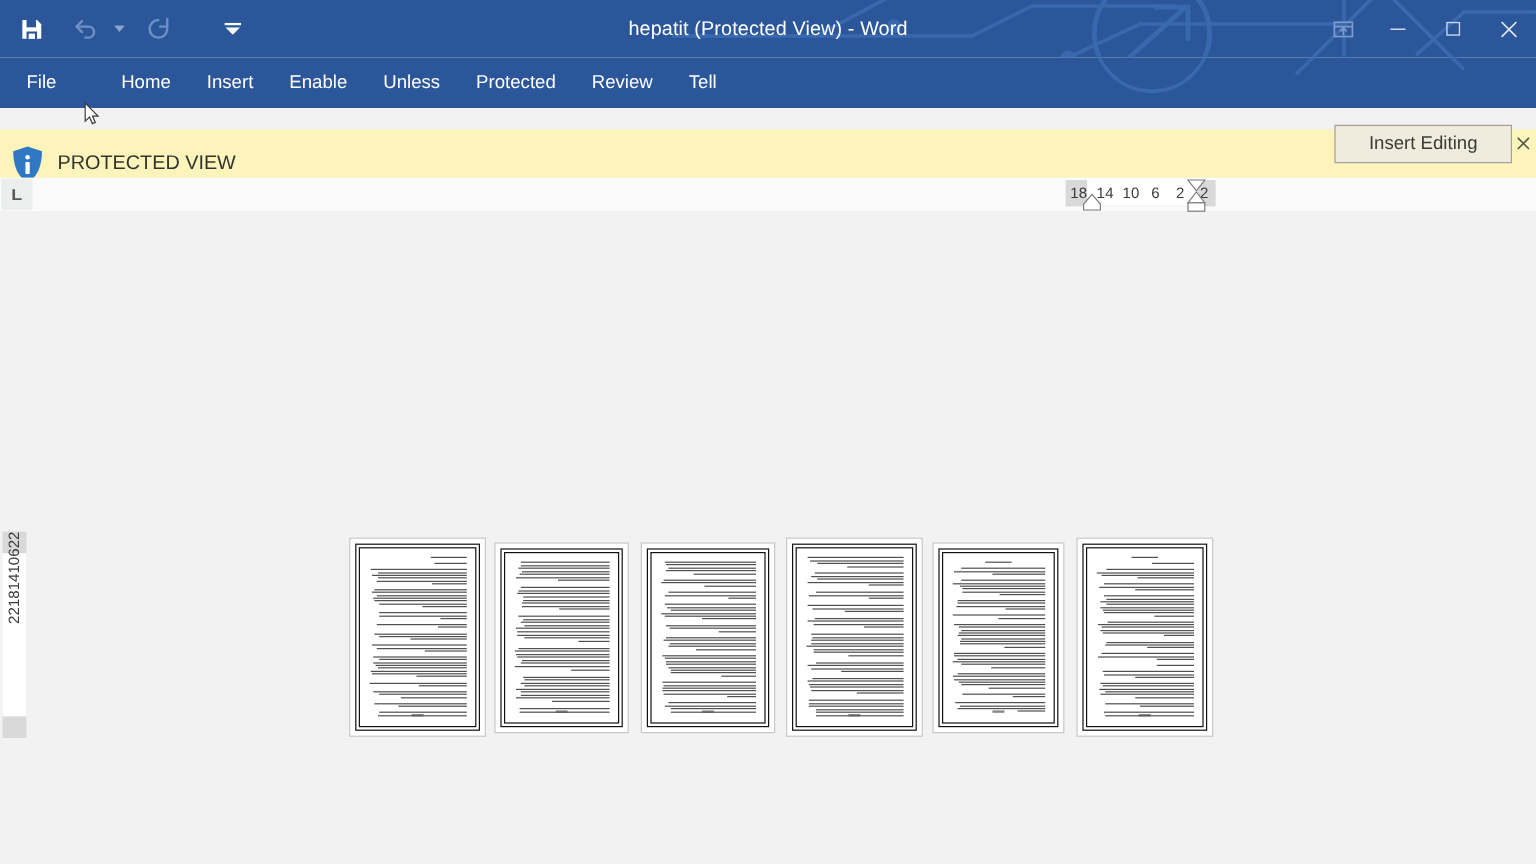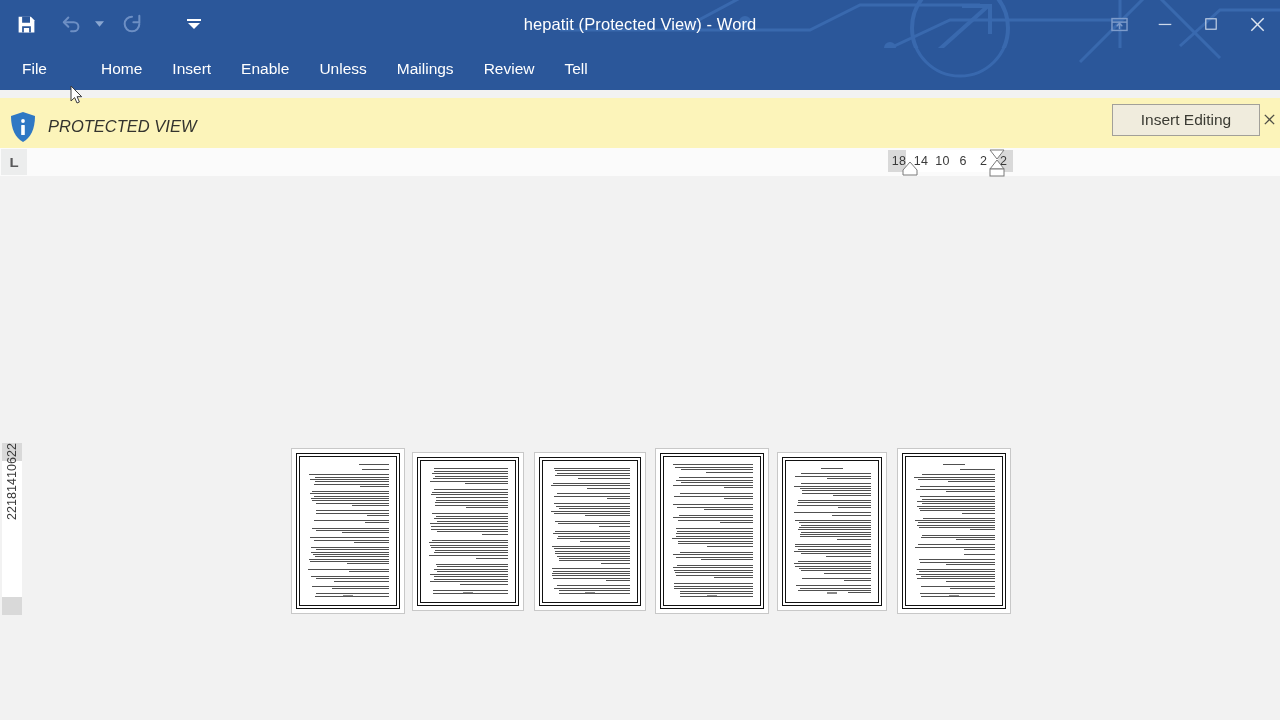--- a/index.html
+++ b/index.html
@@ -121,27 +121,26 @@
   }
   .tellme-text {
     color: #c6d4ea;
     font-size: 15px;
     font-style: normal;
   }
 
   
   .pvbar {
     position: absolute;
-    left: 0; top: 98px;
+    left: 0; top: 108px;
     width: 1280px; height: 57px;
     background: #fcf4ba;
     border-bottom: 1px solid #dcd5a0;
     display: flex;
     align-items: center;
-    font-style: italic;
   }
   .pv-shield {
     margin-left: 8px;
     margin-right: 10px;
     width: 30px; height: 34px;
     flex: none;
     display: flex; align-items: center; justify-content: center;
   }
   .pv-label {
     color: #33332e;
@@ -431,21 +430,21 @@
       <div class="tab">
           <span>Insert</span>
         </div>
       <div class="tab">
           <span>Enable</span>
         </div>
       <div class="tab">
           <span>Unless</span>
         </div>
       <div class="tab">
-          <span>Mailings</span>
+          <span>Protected</span>
         </div>
       <div class="tab">
           <span>Review</span>
         </div>
       <div class="tab">
           <span>Tell</span>
         </div>
     </div>
 
 

